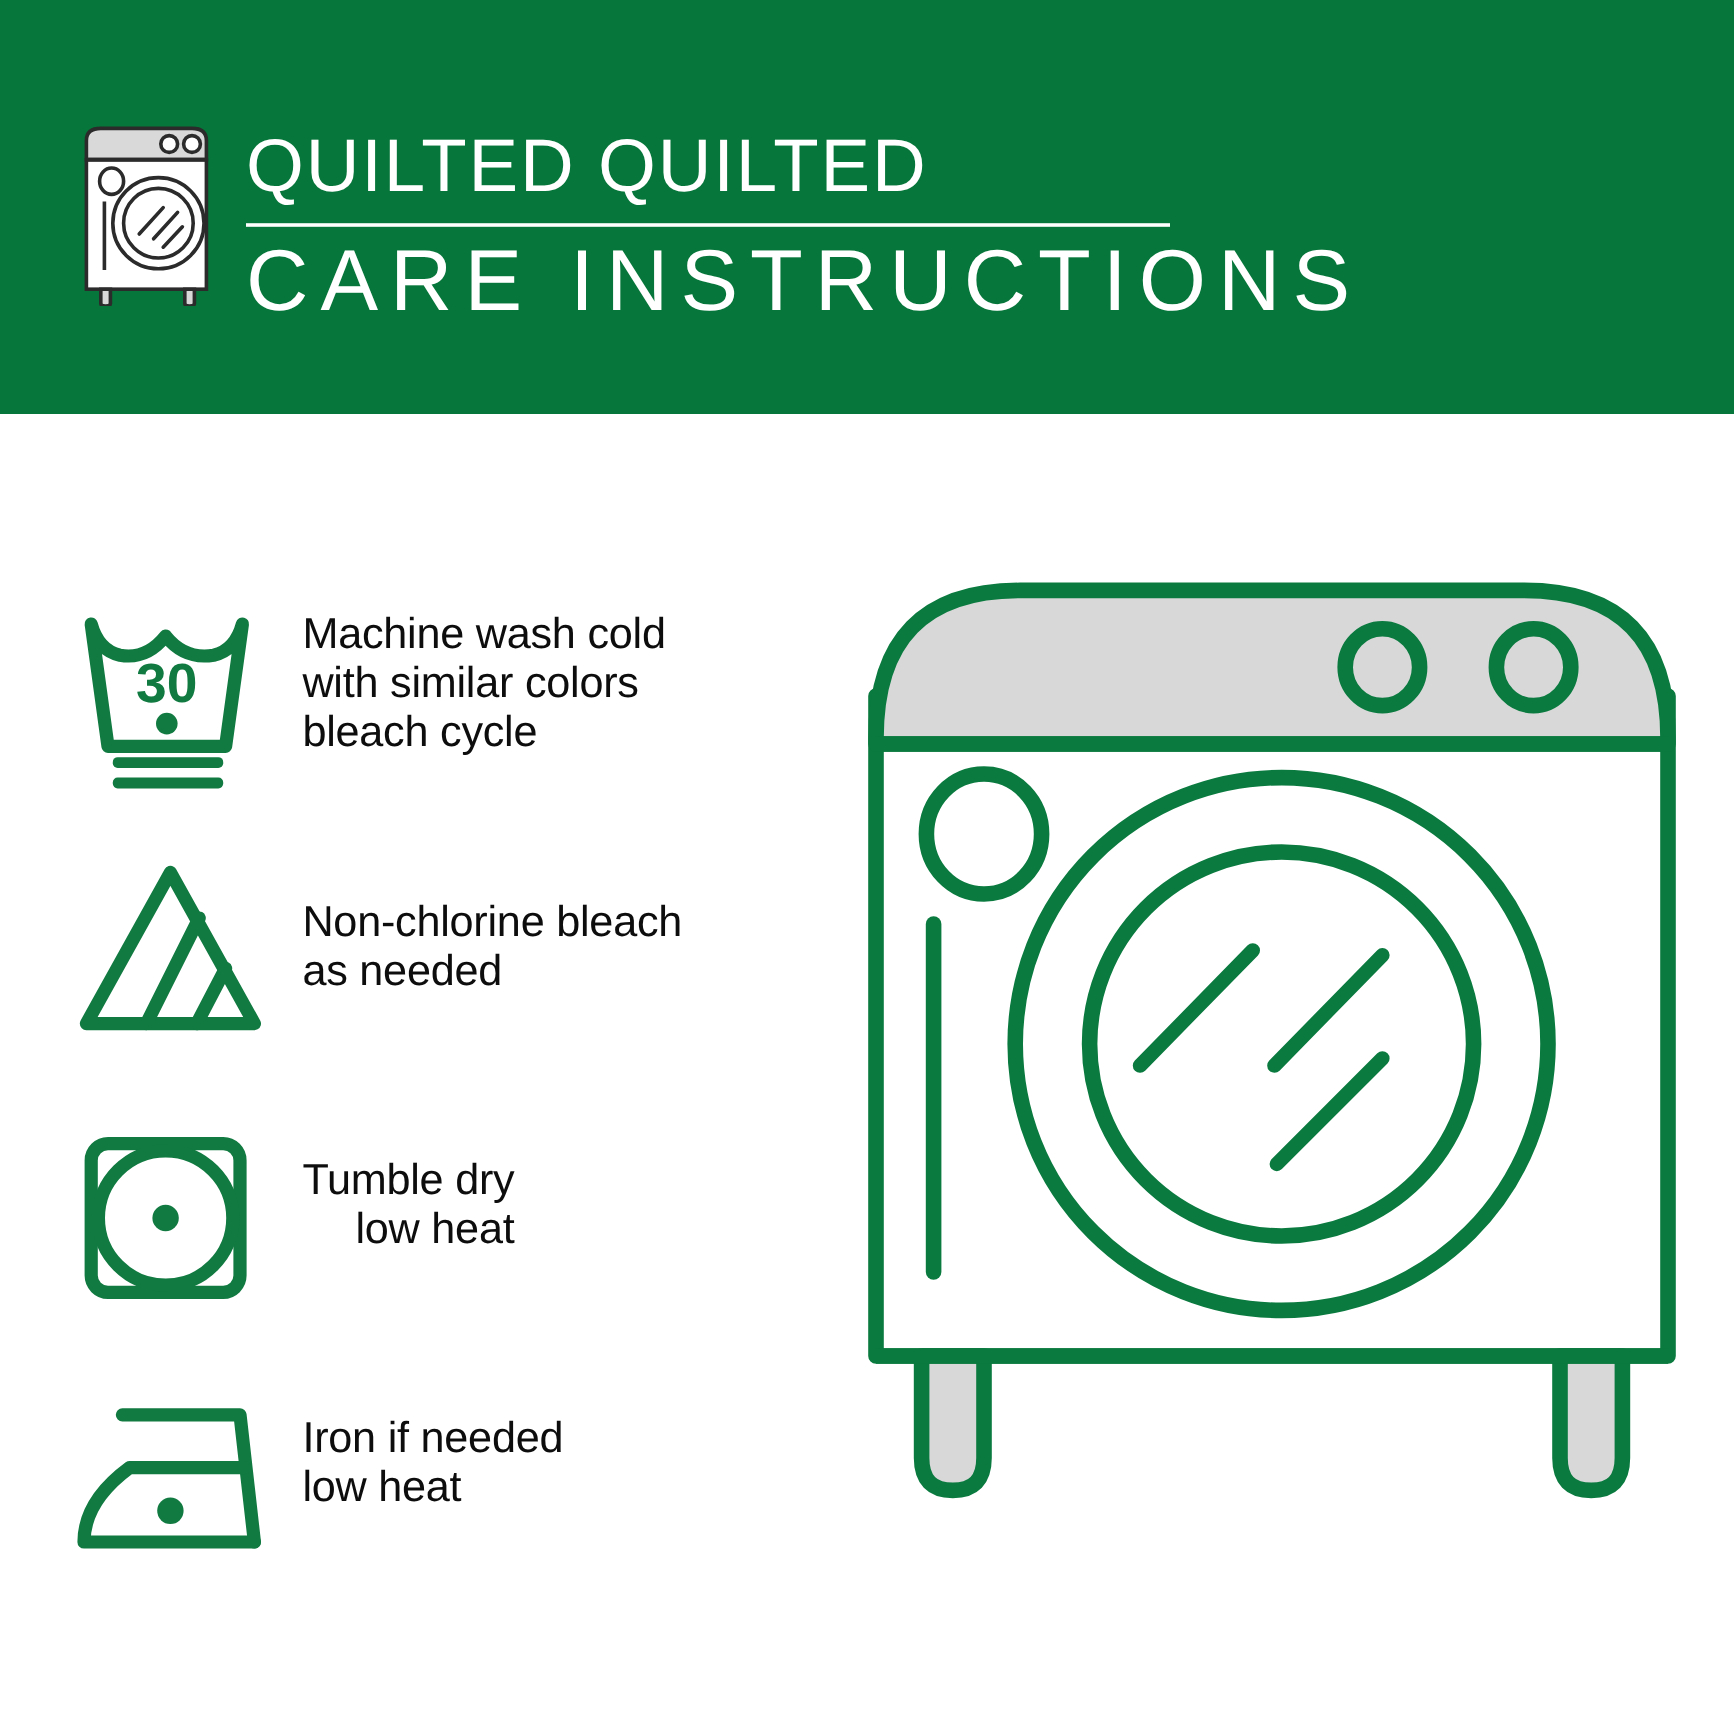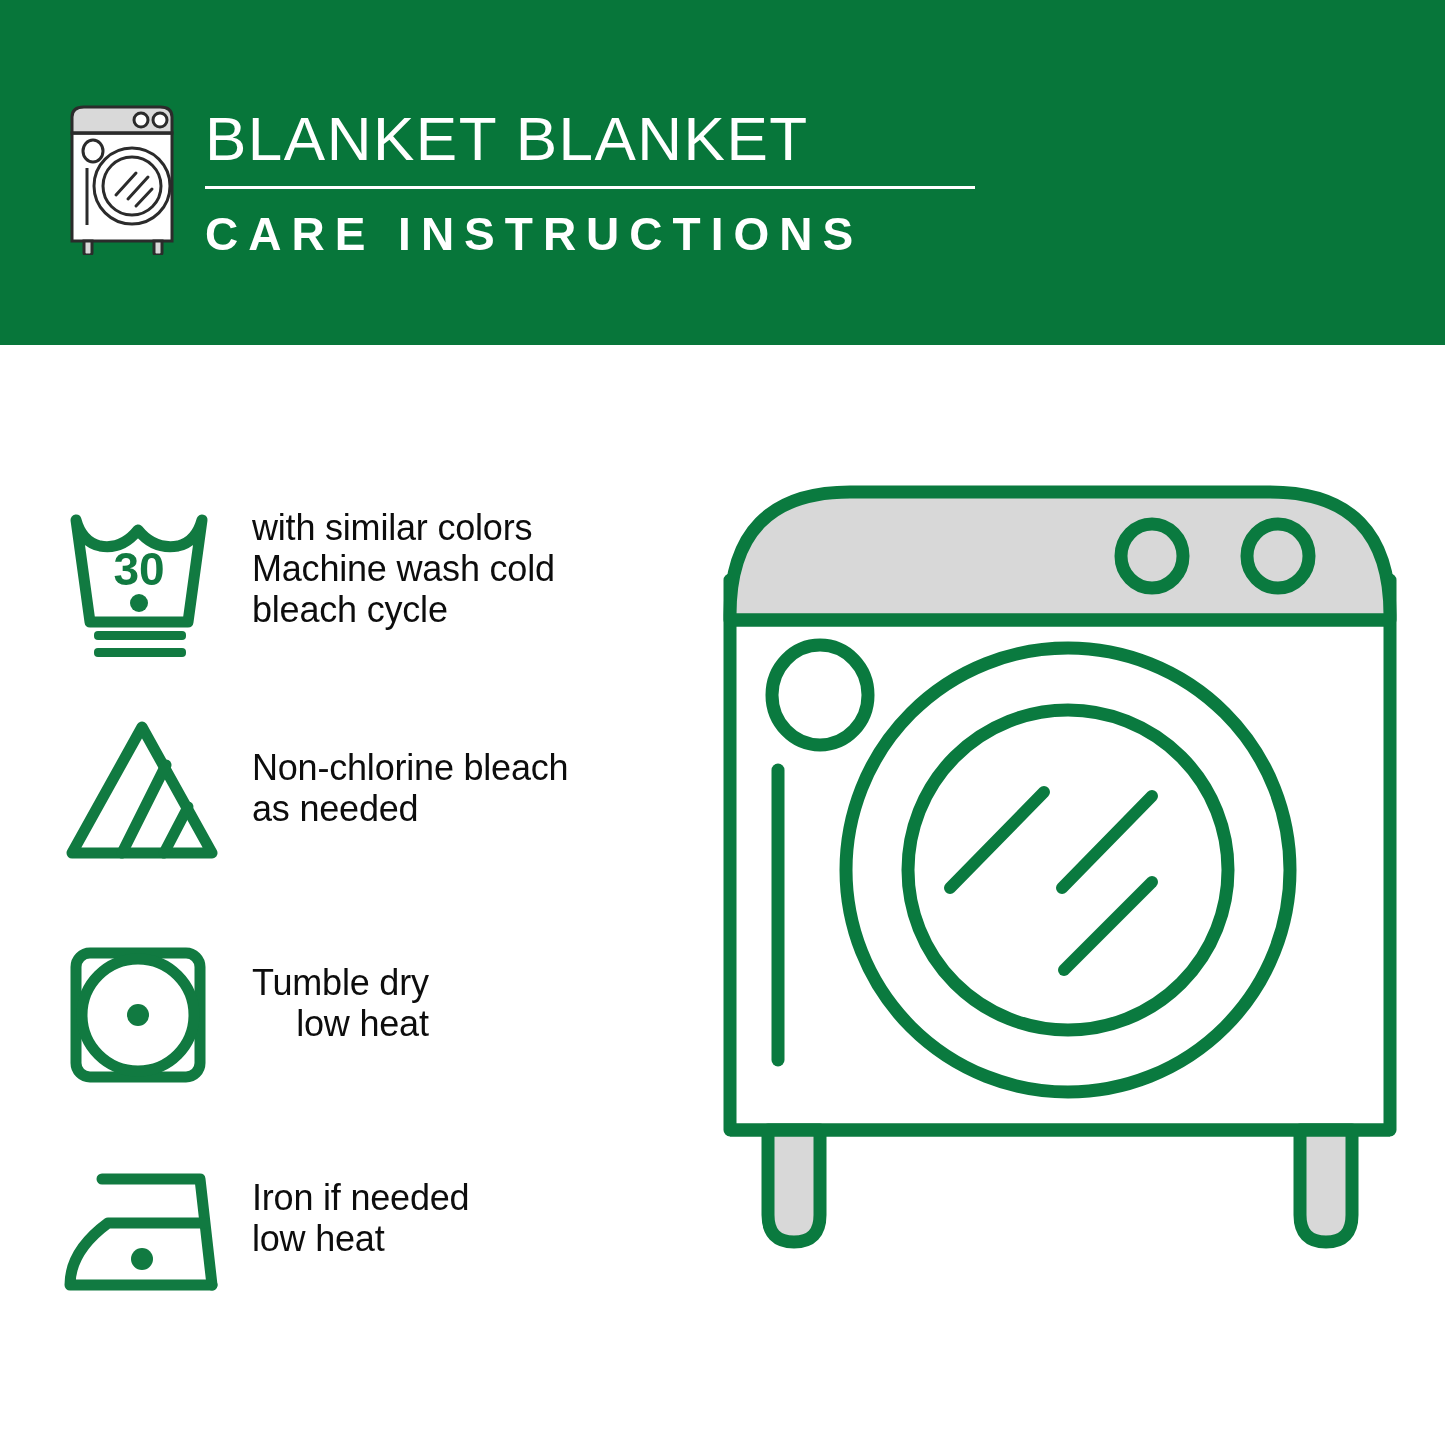--- a/index.html
+++ b/index.html
@@ -52,24 +52,24 @@
   }
   .title-divider {
     width: 770px;
     height: 3px;
     background: #ffffff;
     margin-top: 12px;
     margin-bottom: 8px;
   }
   .title-line2 {
     color: #ffffff;
-    font-size: 46px;
+    font-size: 72px;
     line-height: 74px;
     letter-spacing: 10px;
-    font-weight: 700;
+    font-weight: 400;
     white-space: nowrap;
   }
 
   
   .care-list {
     position: absolute;
     left: 0;
     top: 345px;
     width: 700px;
     height: 1056px;
@@ -144,21 +144,21 @@
         <line x1="52" y1="92" x2="72" y2="70" stroke="#2b2b2b" stroke-width="3" stroke-linecap="round"></line>
         <line x1="64" y1="96" x2="84" y2="74" stroke="#2b2b2b" stroke-width="3" stroke-linecap="round"></line>
         <line x1="72" y1="103" x2="88" y2="86" stroke="#2b2b2b" stroke-width="3" stroke-linecap="round"></line>
 
         <path d="M20 138 L20 150 Q20 152 24 152 Q28 152 28 150 L28 138 Z" fill="#d9d9d9" stroke="#2b2b2b" stroke-width="3"></path>
         <path d="M90 138 L90 150 Q90 152 94 152 Q98 152 98 150 L98 138 Z" fill="#d9d9d9" stroke="#2b2b2b" stroke-width="3"></path>
       </svg>
     </div>
 
     <div class="header-text">
-      <div class="title-line1">BLANKET BLANKET</div>
+      <div class="title-line1">QUILTED QUILTED</div>
       <div class="title-divider"></div>
       <div class="title-line2">CARE INSTRUCTIONS</div>
     </div>
   </div>
 
   <div class="care-list">
 
     <div class="care-row r0">
       <div class="care-symbol">
         <svg width="170" height="160" viewBox="0 0 170 160">
@@ -170,22 +170,22 @@
 
           <text x="79" y="85" font-family="'Liberation Sans', sans-serif" font-size="46" font-weight="bold" fill="#117a41" text-anchor="middle">30</text>
 
           <circle cx="79" cy="103" r="9" fill="#117a41"></circle>
 
           <rect x="34" y="131" width="92" height="9" rx="4" fill="#117a41"></rect>
           <rect x="34" y="148" width="92" height="9" rx="4" fill="#117a41"></rect>
         </svg>
       </div>
       <div class="care-label">
+        <div>Machine wash cold</div>
         <div>with similar colors</div>
-        <div>Machine wash cold</div>
         <div>bleach cycle</div>
       </div>
     </div>
 
     <div class="care-row r1">
       <div class="care-symbol">
         <svg width="170" height="150" viewBox="0 0 170 150">
           <g fill="none" stroke="#117a41" stroke-width="11" stroke-linecap="round" stroke-linejoin="round">
 
             <path d="M82 12 L152 138 L12 138 Z"></path>

